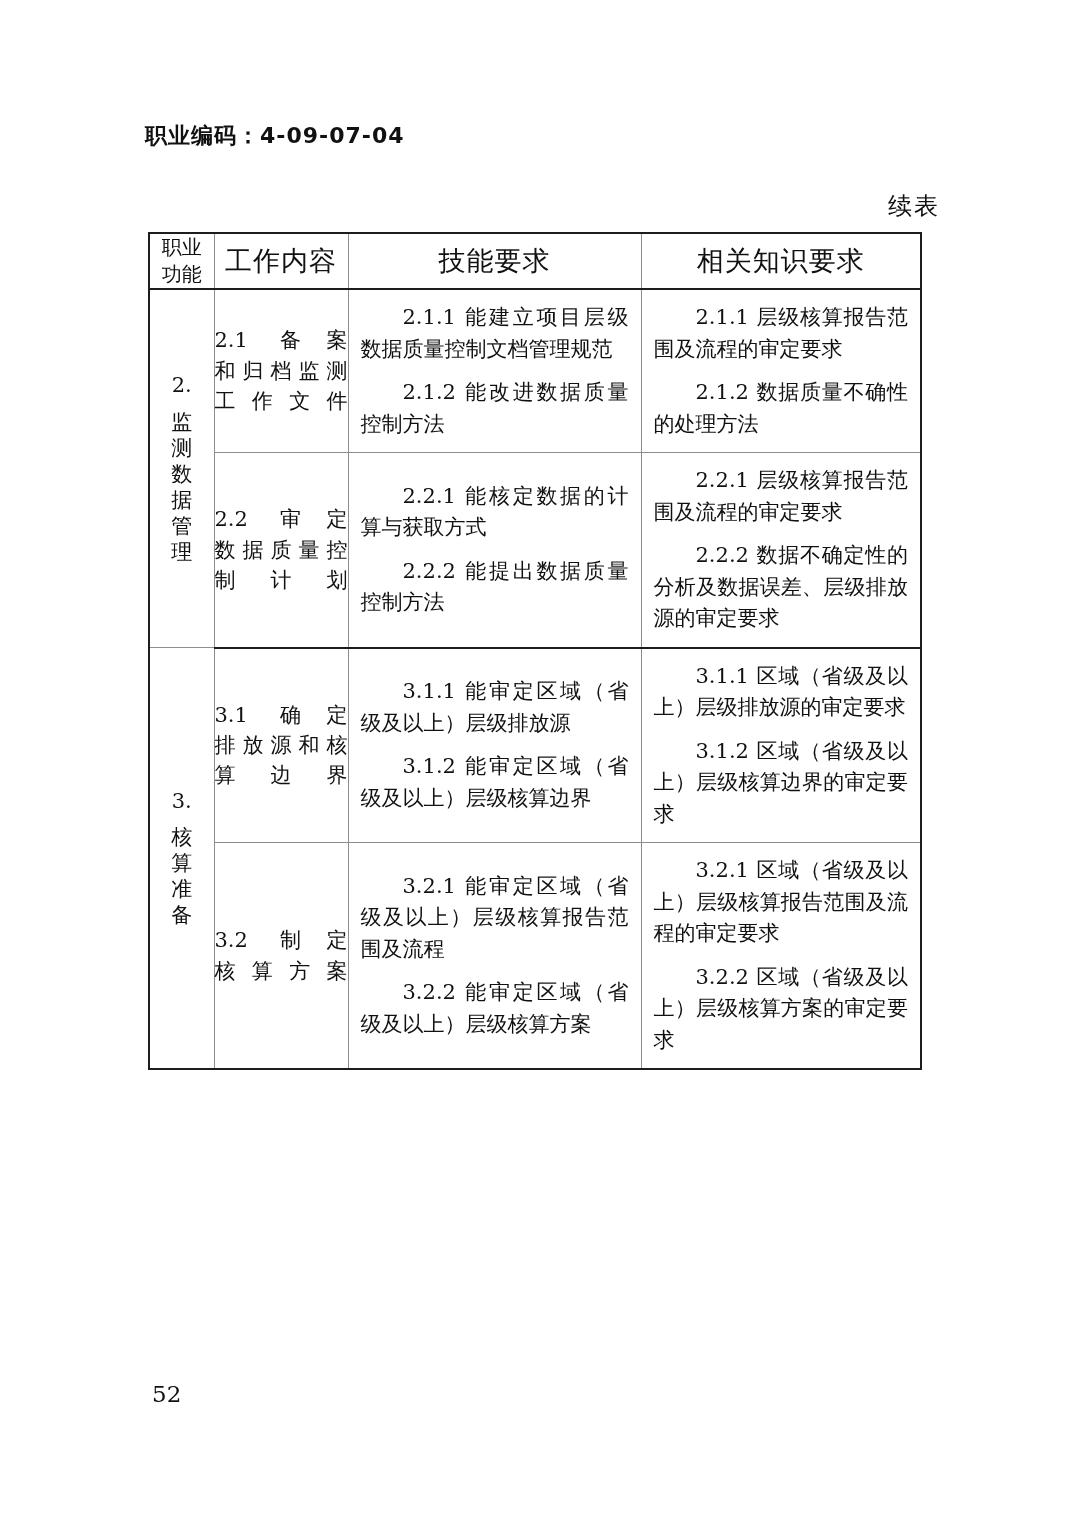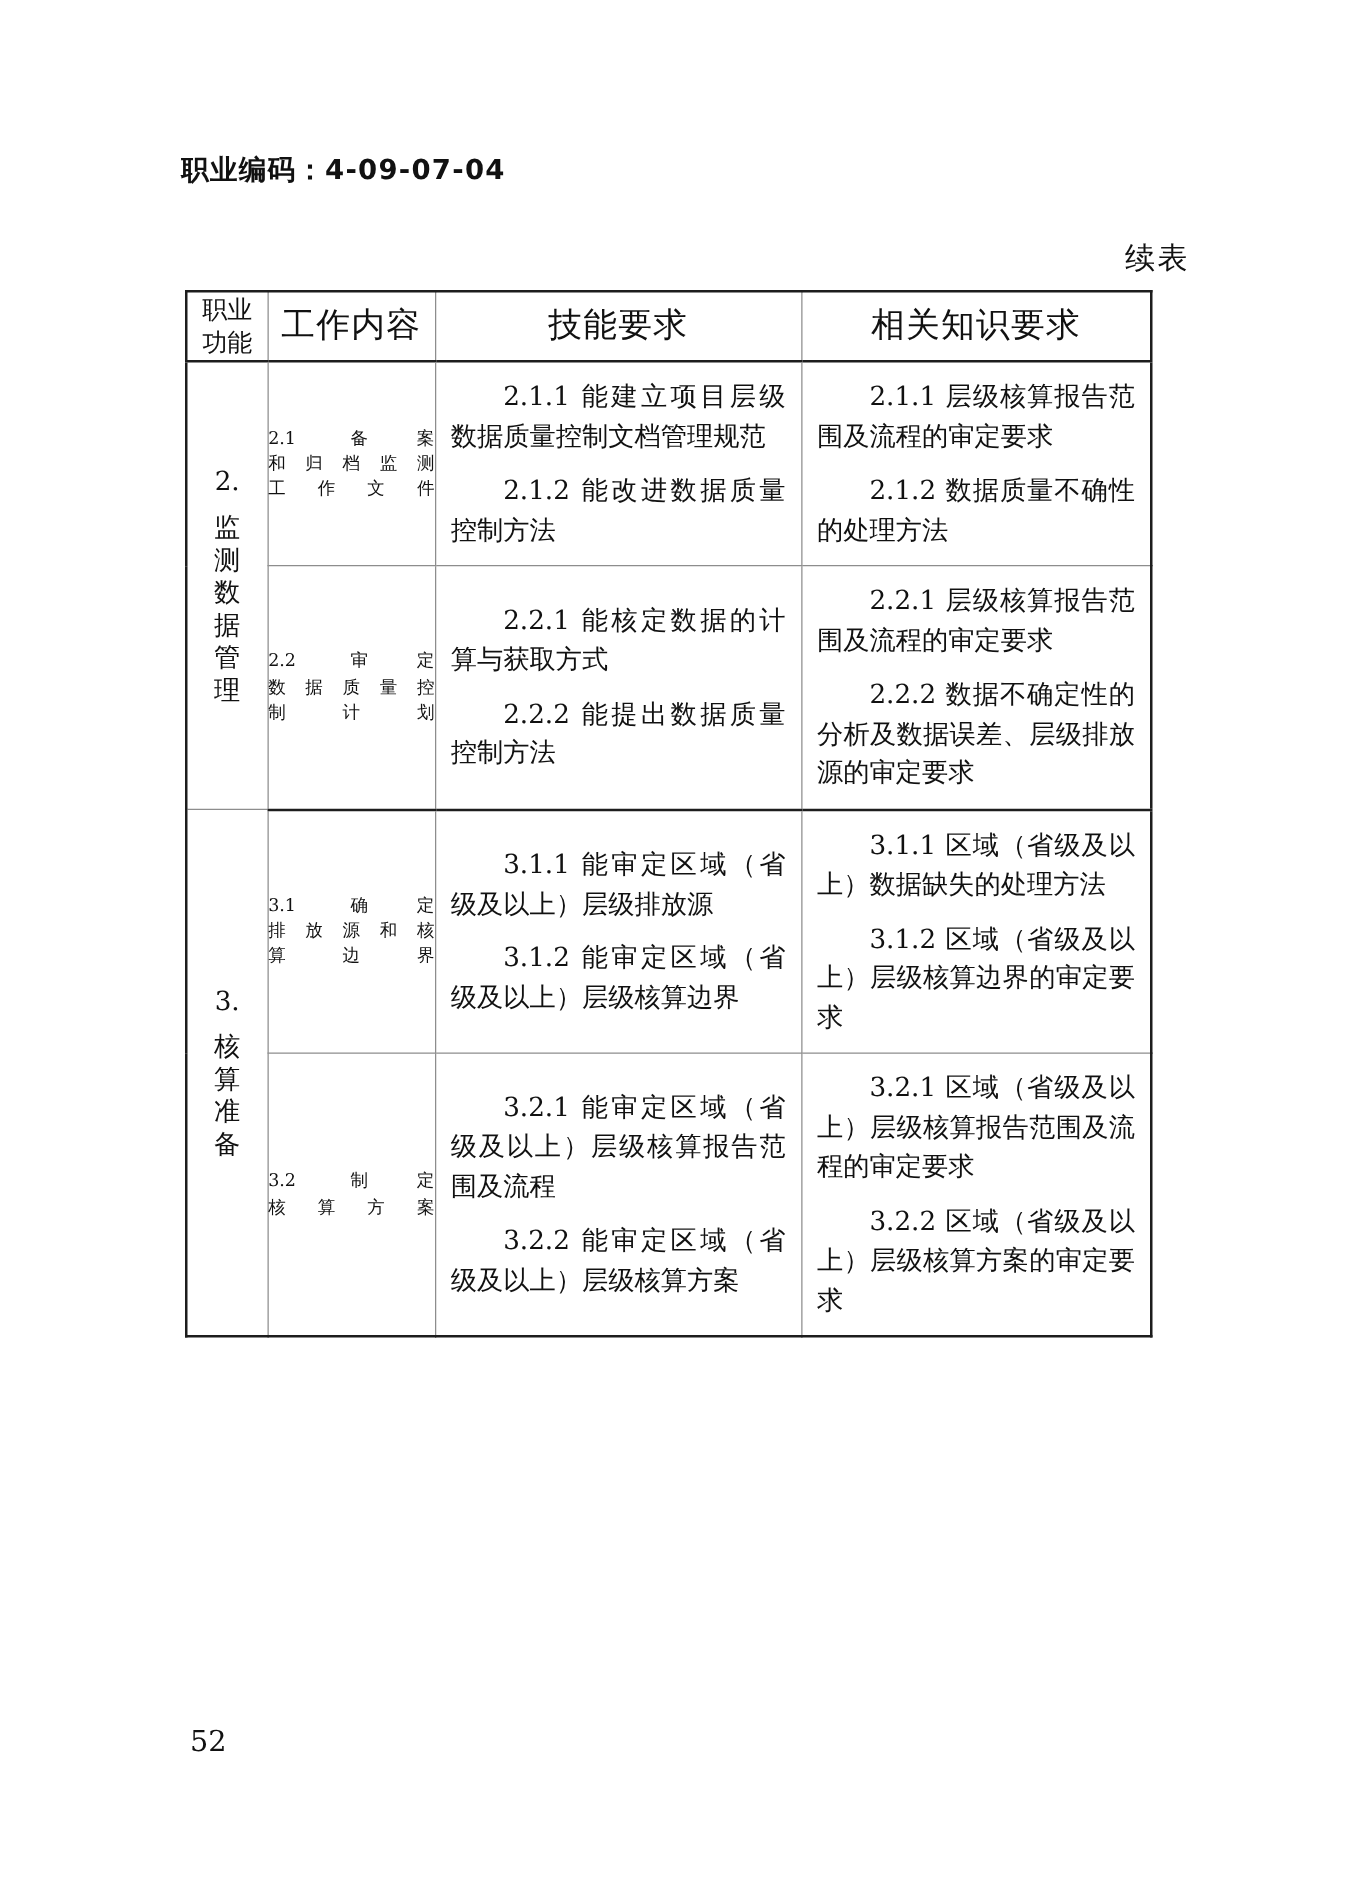--- a/index.html
+++ b/index.html
@@ -31,21 +31,21 @@
     font-size: 22px;
     letter-spacing: 1px;
     color: #111;
     white-space: nowrap;
     margin-top: 23px;
   }
 
   
   .cont-label {
     position: absolute;
-    right: 128px;
+    right: 140px;
     top: 190px;
     font-size: 24px;
     letter-spacing: 2px;
     color: #111;
   }
 
   
   .table-wrap {
     position: absolute;
     left: 148px;
@@ -113,21 +113,21 @@
     align-items: center;
   }
   .func-chars span {
     display: block;
     line-height: 1.24;
   }
 
   
   .work-cell {
     padding: 10px 11px;
-    font-size: 14px;
+    font-size: 21px;
     line-height: 1.45;
     color: #111;
     text-align: justify;
     text-align-last: justify;
   }
   .work-cell .ln { display: block; white-space: nowrap; }
 
   
   .req-cell {
     padding: 12px 10px 12px 12px;
@@ -246,21 +246,21 @@
           <td class="work-cell">
             <span class="ln">3.1 确定</span>
             <span class="ln">排放源和核</span>
             <span class="ln">算边界</span>
           </td>
           <td class="req-cell">
             <p class="req-item">3.1.1 能审定区域（省级及以上）层级排放源</p>
             <p class="req-item">3.1.2 能审定区域（省级及以上）层级核算边界</p>
           </td>
           <td class="req-cell">
-            <p class="req-item">3.1.1 区域（省级及以上）数据缺失的处理方法</p>
+            <p class="req-item">3.1.1 区域（省级及以上）层级排放源的审定要求</p>
             <p class="req-item">3.1.2 区域（省级及以上）层级核算边界的审定要求</p>
           </td>
         </tr>
 
         <tr>
           <td class="work-cell">
             <span class="ln">3.2 制定</span>
             <span class="ln">核算方案</span>
           </td>
           <td class="req-cell">

